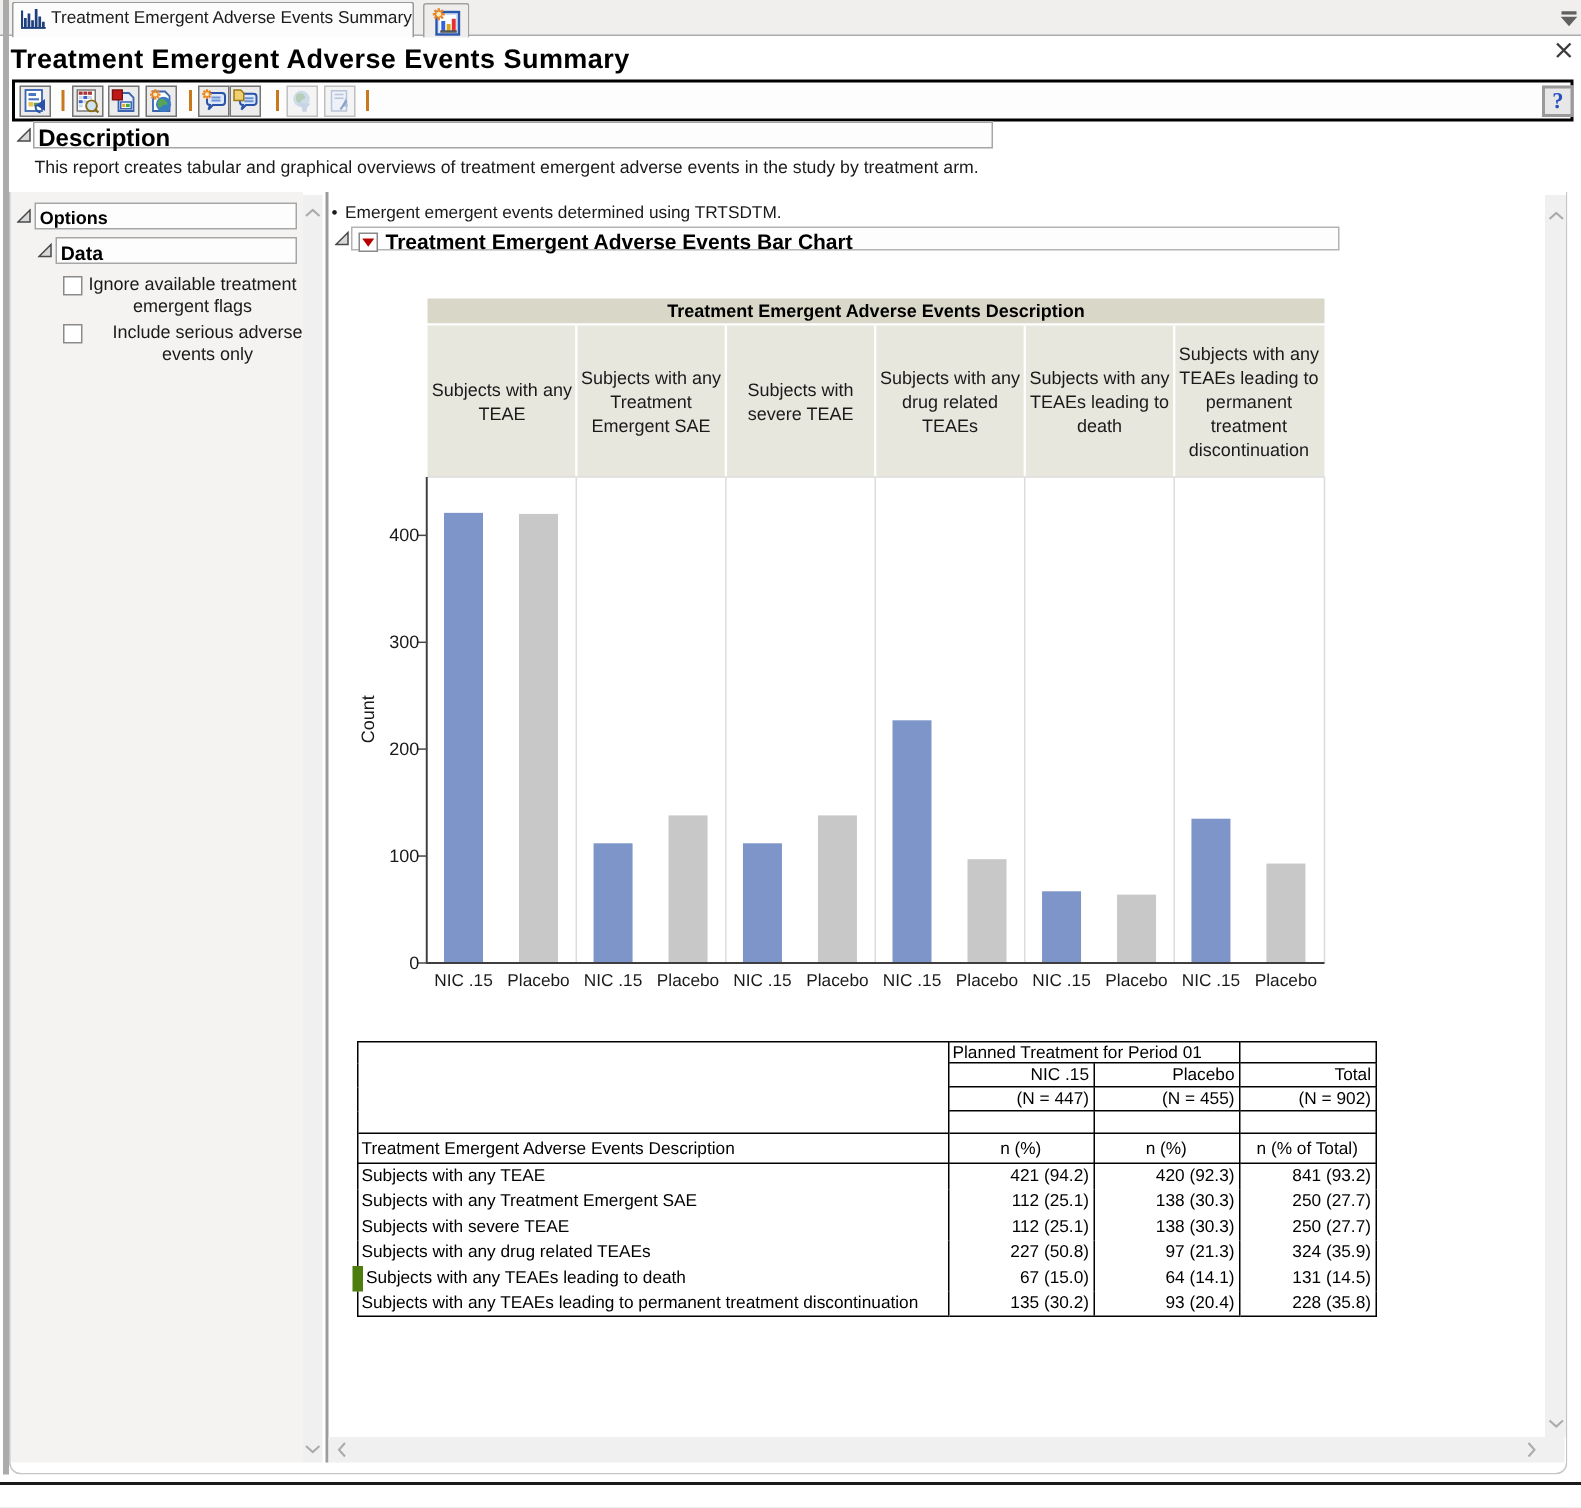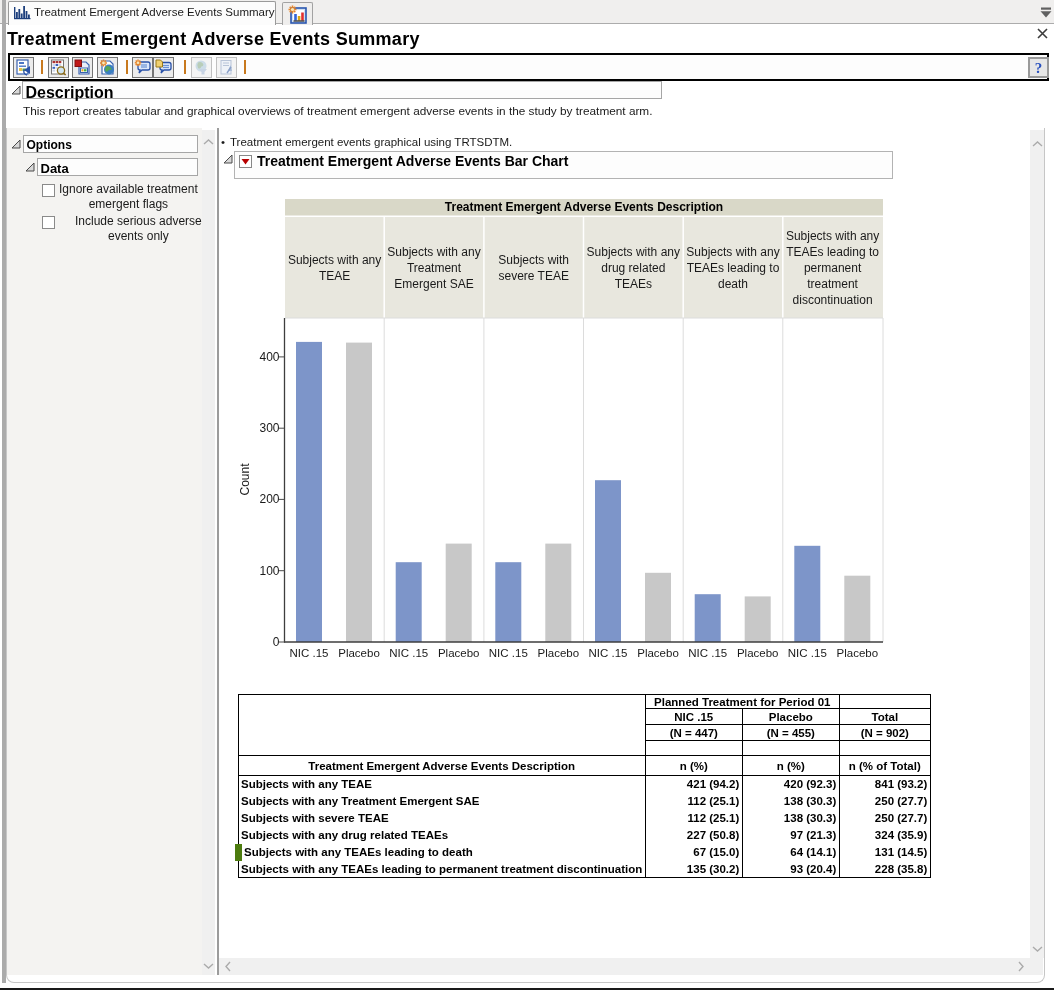--- a/index.html
+++ b/index.html
@@ -29,33 +29,33 @@
 #leftpanel { left:6px; top:128px; width:196px; height:847px; background:#f4f3f1; }
 .cb { position:absolute; width:13px; height:13px; background:#fff; border:1px solid #8a8a8a; }
 .cblabel { position:absolute; font-size:12px; line-height:15.5px; color:#1a1a1a;text-align:center; }
 
 .sb { position:absolute; background:#f0f0f0; }
 #divider { left:217px; top:128px; width:2px; height:847px; background:#9c9c9c; }
 
 #mainborder { left:6px; top:128px; width:1039px; height:855px; border:1px solid #c6c6c6; border-top:none; border-radius:0 0 8px 8px; }
 
 #bullettext { left:230px; top:136px; font-size:11.5px; color:#1a1a1a; }
-#bchartbox { left:234px; top:151px; width:659px; height:28px; background:#fdfdfd; border:1px solid #b3b3b3; }
+#bchartbox { left:234px; top:151px; width:659px; height:16px; background:#fdfdfd; border:1px solid #b3b3b3; }
 #redbtn { position:absolute; left:4px; top:3px; width:13px; height:13px; background:#fff; border:1px solid #888; }
 #bchartbox b { position:absolute; left:22px; top:1px; font-size:14px; color:#000; white-space:nowrap; }
 
 #statusline { left:0px; top:988px; width:1054px; height:2px; background:#1a1a1a; }
 #statusbar { left:0px; top:990px; width:1054px; height:15px; background:#fafafa;margin-top:47px; }
 #nicar { position:absolute; right:13px; top:1px; font-size:11.5px; color:#2a5fd0; text-decoration:underline; }
 
 #aetable { position:absolute; left:235px; top:694px; border-collapse:collapse; table-layout:fixed; font-size:11.5px; color:#000; }
-#aetable td { padding:0 3px 0 2px; overflow:hidden; white-space:nowrap;font-weight:bold; }
+#aetable td { padding:0 3px 0 2px; overflow:hidden; white-space:nowrap; }
 #aetable .r { text-align:right; }
 #aetable .c { text-align:center; }
-#aetable .b { font-weight:bold;text-align:center; }
+#aetable .b { font-weight:normal; }
 </style>
 </head>
 <body>
 
 <div class="abs" id="tabbar"></div>
 <div class="abs" id="tab2">
   <svg width="20" height="20" viewBox="0 0 20 20" style="position:absolute;left:5px;top:2px">
     <rect x="3" y="3" width="15" height="15" fill="#cfe0f4" stroke="#2a56ae" stroke-width="1.6"></rect>
     <rect x="5" y="5" width="11" height="11" fill="#ffffff"></rect>
     <rect x="6.2" y="9" width="2.6" height="7" fill="#3365d9"></rect>
@@ -239,21 +239,21 @@
 
 <div class="sb" style="left:219px;top:958px;width:824px;height:17px"></div>
 <svg class="abs" style="left:225px;top:961px" width="6" height="11" viewBox="0 0 6 11">
     <path d="M5 1 L1 5.5 L5 10" fill="none" stroke="#ababab" stroke-width="1.4"></path>
   </svg>
 <svg class="abs" style="left:1018px;top:961px" width="6" height="11" viewBox="0 0 6 11">
     <path d="M1 1 L5 5.5 L1 10" fill="none" stroke="#ababab" stroke-width="1.4"></path>
   </svg>
 
 <div class="abs" style="left:221px;top:136px;font-size:11.5px">•</div>
-<div class="abs" id="bullettext">Treatment emergent events graphical using TRTSDTM.</div>
+<div class="abs" id="bullettext">Emergent emergent events determined using TRTSDTM.</div>
 <svg class="disc" style="left:223px;top:154px" viewBox="0 0 10 10">
     <path d="M9 1 L9 9 L1 9 Z" fill="#d8d8d8" stroke="#4a4a4a" stroke-width="1"></path>
   </svg>
 <div class="abs" id="bchartbox">
   <div id="redbtn">
       <svg width="11" height="11" viewBox="0 0 11 11" style="position:absolute;left:0;top:0">
         <path d="M1.5 3 L9.5 3 L5.5 8.5 Z" fill="#b80000"></path>
       </svg>
     </div>
   <b>Treatment Emergent Adverse Events Bar Chart</b>

